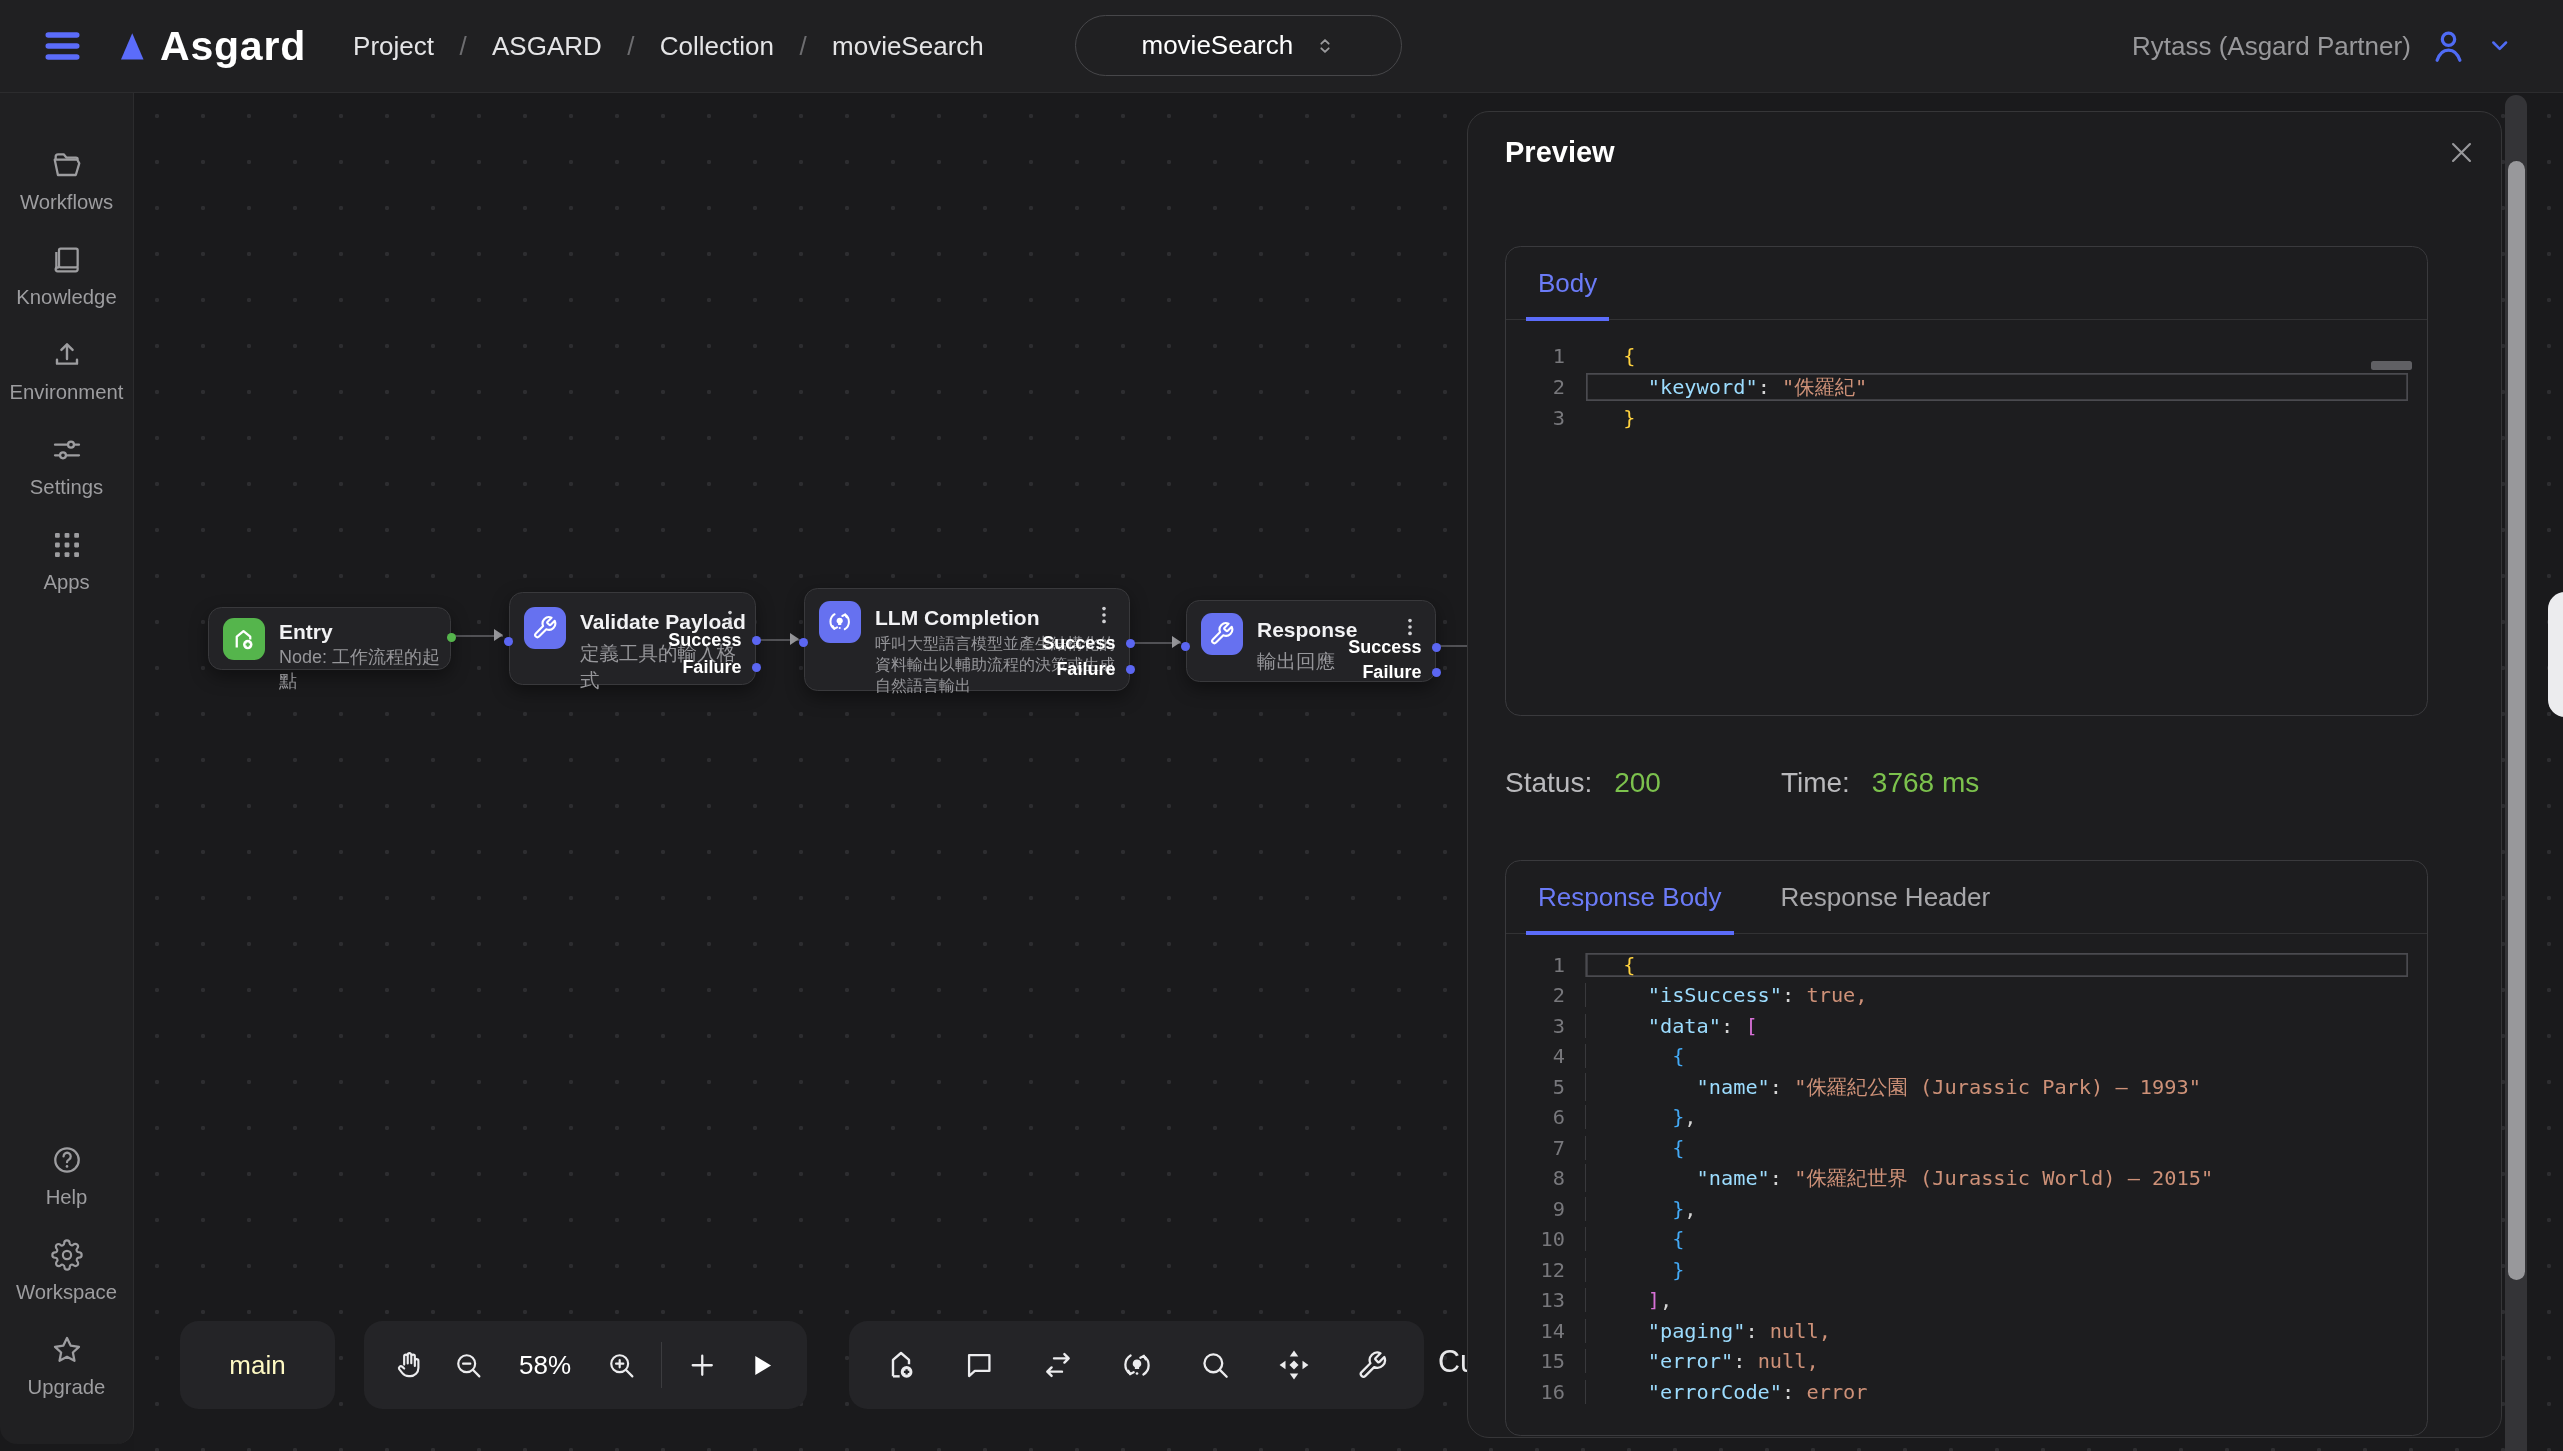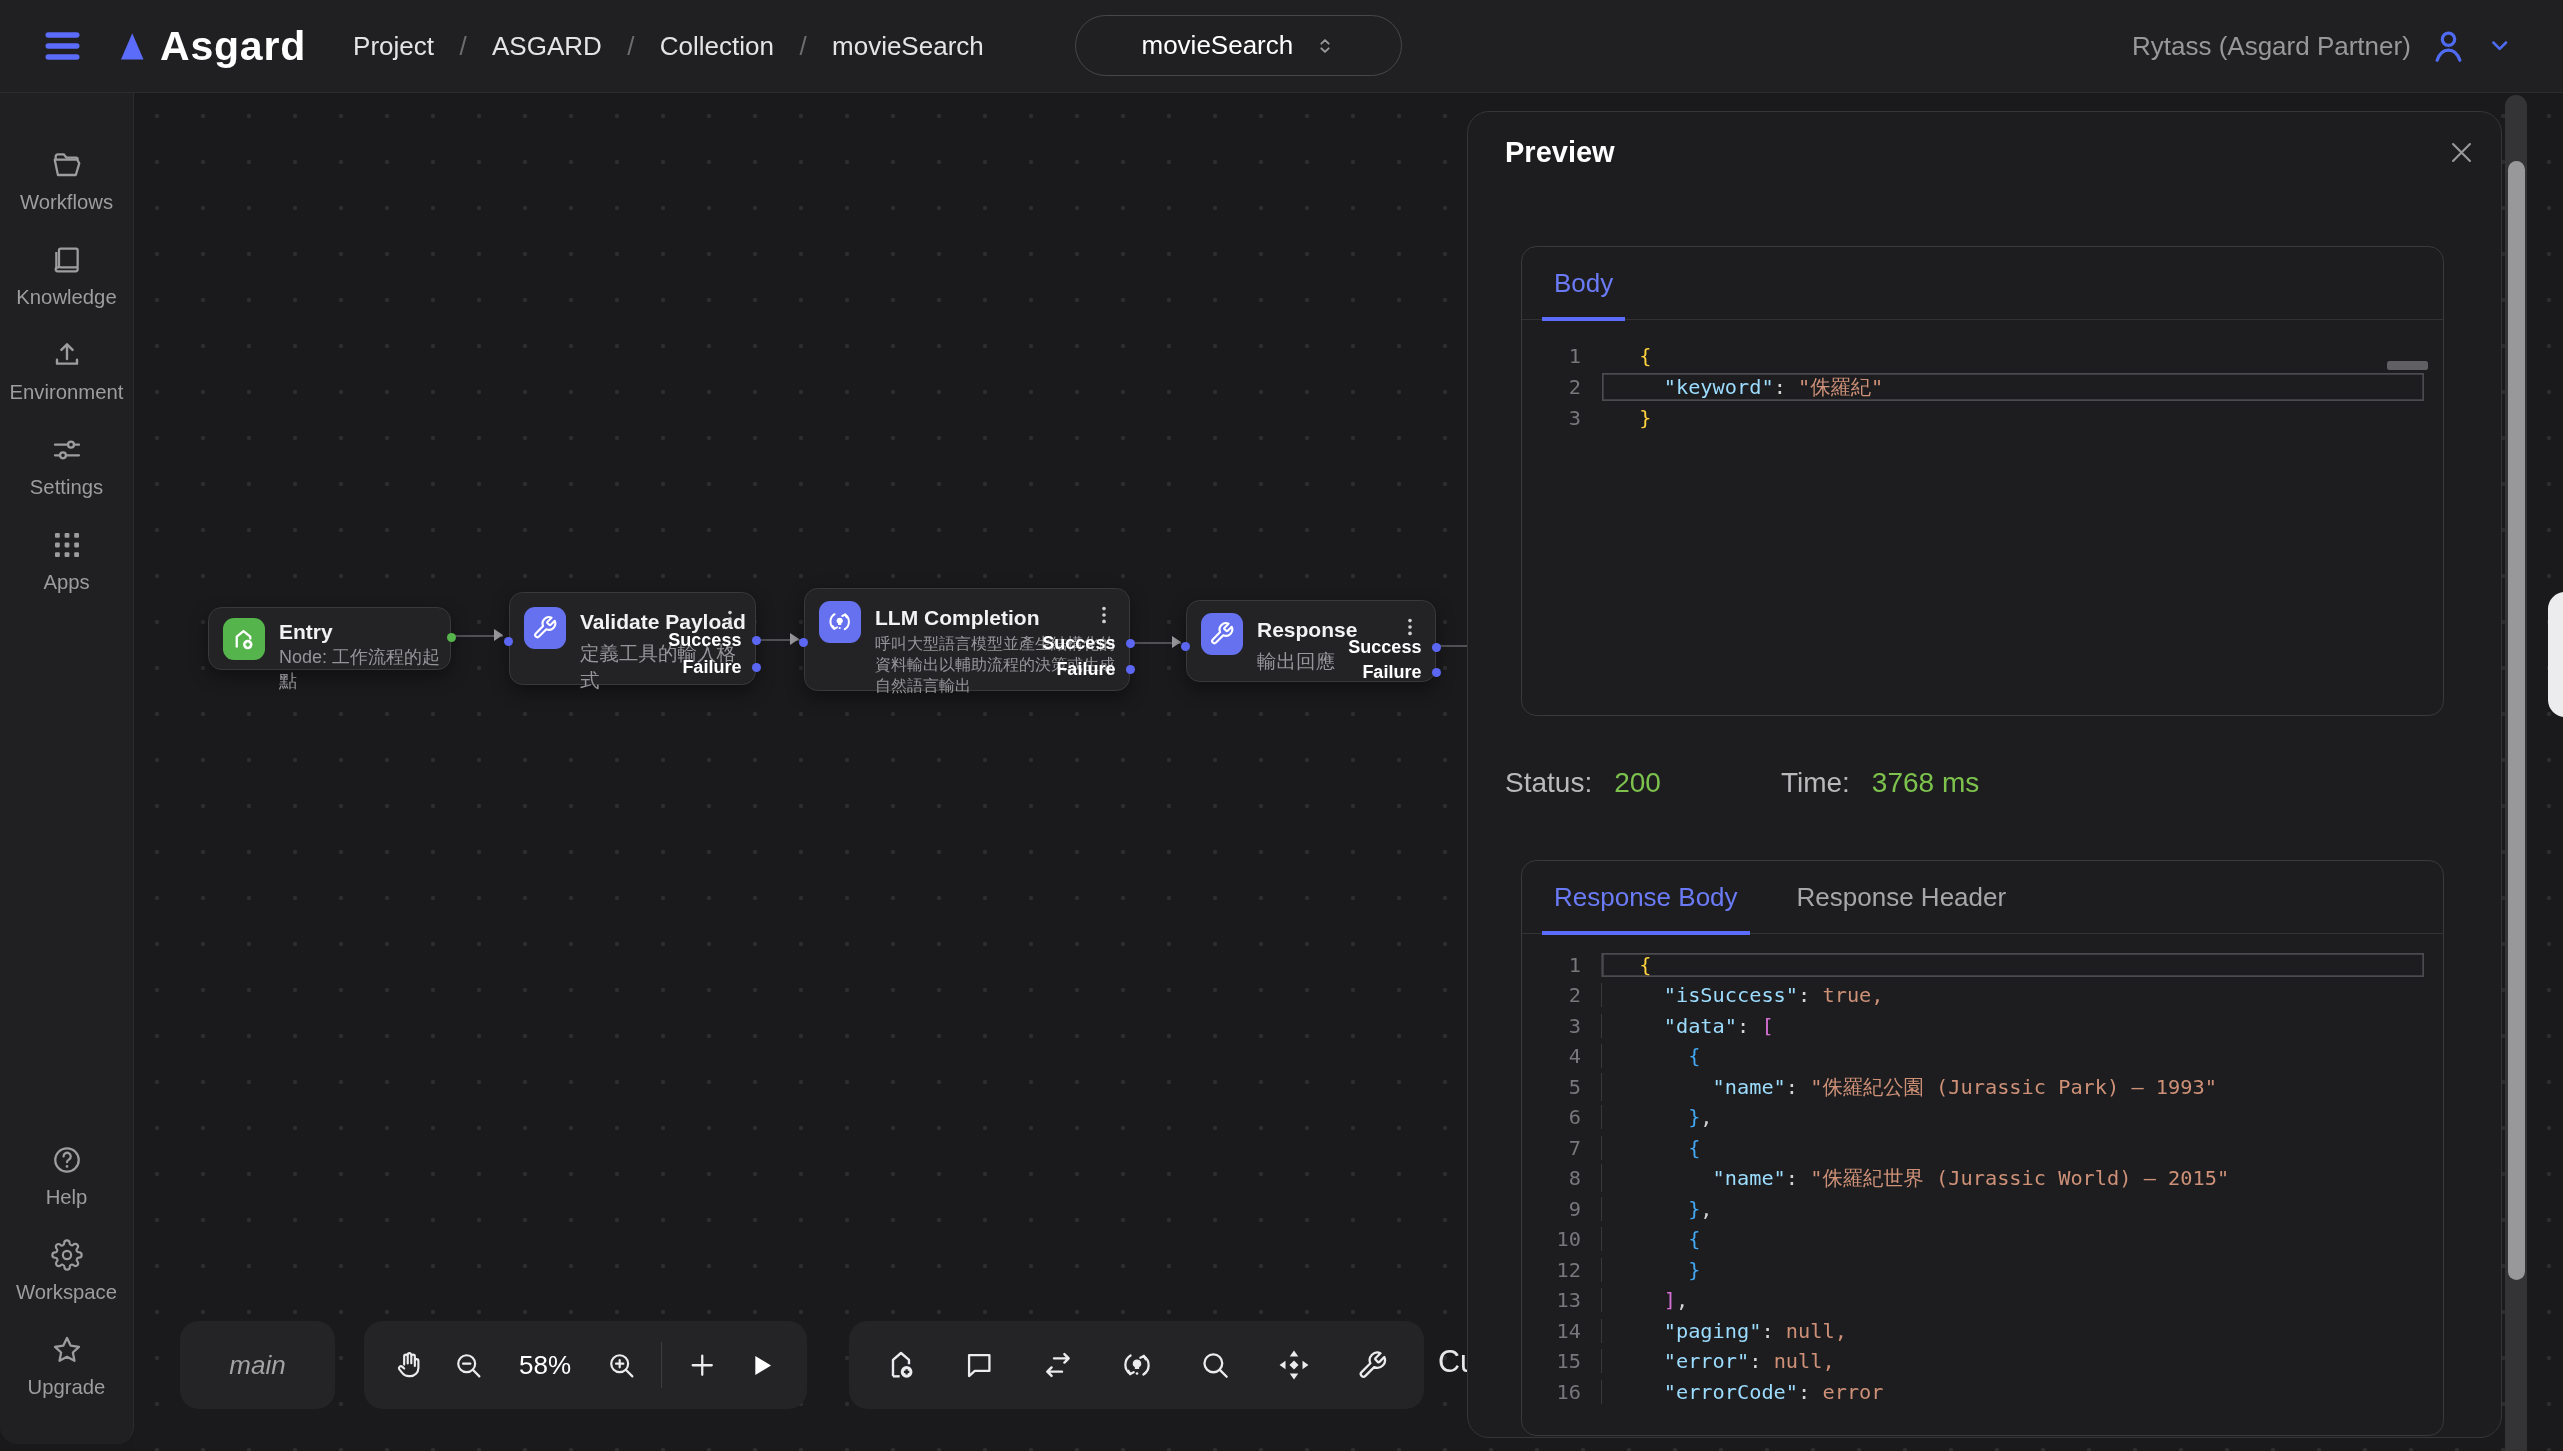--- a/index.html
+++ b/index.html
@@ -52,38 +52,38 @@
   .arrowhead { position:absolute; width:0; height:0; border-left:9.3px solid #9a9a9e;
     border-top:6px solid transparent; border-bottom:6px solid transparent; z-index:1; }
   .clipped-node { position:absolute; left:2548px; top:592px; width:59px; height:125px;
     background:#ececee; border-radius:17px; z-index:2; }
   .clipped-text { position:absolute; left:1438px; top:1344px; font-size:30.5px; color:#e8e8ea; z-index:3; }
 
   
   .tool-box { position:absolute; top:1321px; height:88px; background:#242427; border-radius:18.6px;
     display:flex; align-items:center; justify-content:space-evenly; z-index:4; }
   .branch-btn { left:180px; width:155px; }
-  .branch-btn span { font-size:26px; color:#a3a3a3;font-style:italic; }
+  .branch-btn span { font-size:26px; color:#fef9c3; }
   .zoom-box { left:364px; width:443px; padding:0 25.4px; gap:20px; }
   .zoom-level { font-size:26px; color:#fff; min-width:73px; text-align:center; }
   .vdiv { width:1.7px; height:46px; background:#3c3c3f; }
   .icons-box { left:849px; width:575px; }
   .tbtn { width:54px; height:54px; display:flex; align-items:center; justify-content:center; cursor:pointer; }
 
   
   .panel { position:absolute; left:1467px; top:111px; width:1035px; height:1327px; background:#1d1d1f;
     border:1.7px solid #363638; border-radius:22px; z-index:10; }
   .panel-header { position:absolute; left:37px; top:24px; right:25.4px; display:flex; align-items:center; }
   .panel-title { font-size:29px; font-weight:700; color:#fff;text-align:right; }
   .fmt-select { margin-left:24px; width:276px; height:63px; border:1.7px solid #47474a; border-radius:11px;
     display:flex; align-items:center; padding:0 22px; font-size:26px; color:#fff; cursor:pointer; }
   .fmt-select svg { margin-left:auto; }
   .panel-close { margin-left:auto; cursor:pointer; display:flex; }
 
-  .pcard { position:absolute; left:37px; width:923px; border:1.7px solid #3a3a3d; border-radius:15.3px; overflow:hidden; background:#1d1d1f;margin-left:16px; }
+  .pcard { position:absolute; left:37px; width:923px; border:1.7px solid #3a3a3d; border-radius:15.3px; overflow:hidden; background:#1d1d1f; }
   .req-card { top:134px; height:470px; }
   .resp-card { top:748px; height:576px; }
   .pcard-tabs { height:73px; border-bottom:1.7px solid #323234; display:flex; align-items:flex-end; padding:0 32px; gap:59px; }
   .ptab { font-size:26px; padding-bottom:20.3px; position:relative; color:#a7a7aa; cursor:pointer; }
   .ptab.active { color:#6b7bf7; }
   .ptab.active::after { content:""; position:absolute; left:-12px; right:-12px; bottom:-1.7px; height:3.4px; background:#5b6cfa; }
 
   .editor { position:absolute; left:0; right:0; bottom:0; overflow:hidden;
     font-family:"DejaVu Sans Mono", monospace; font-size:20.3px; }
   .req-editor { top:73px; padding-top:20.3px; }

